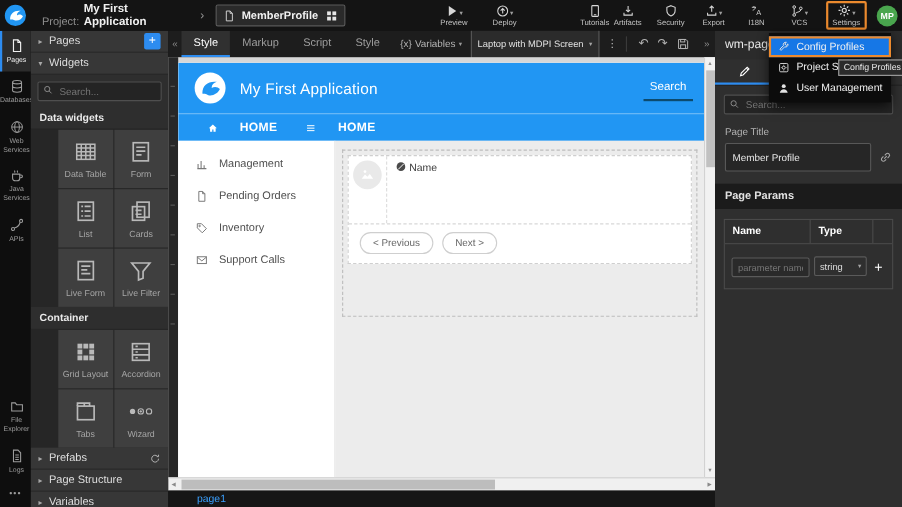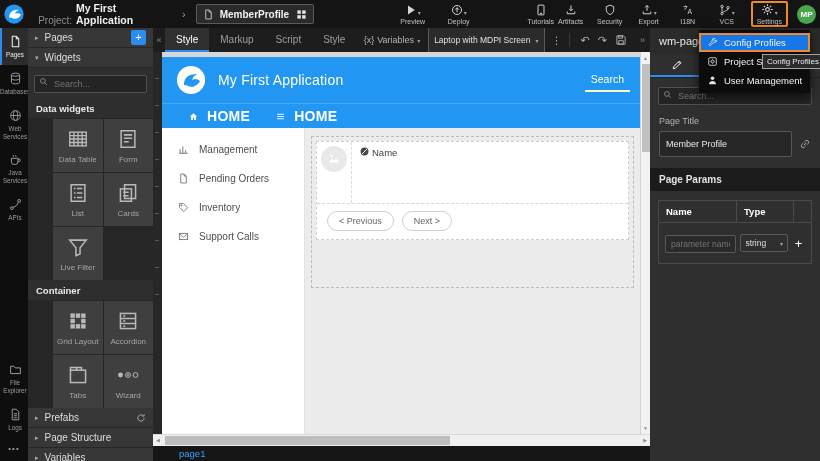--- a/index.html
+++ b/index.html
@@ -69,23 +69,23 @@
   .ct-save { margin:0 4px; color:#b3b3b3; }
   .rp-collapse { color:#8d8d8d; font-size:9px; margin:0 5px 0 9px; }
 
   .canvas { position:absolute; left:0; right:0; top:24px; bottom:27px; background:#d7d7d7; }
   .ruler { position:absolute; left:0; top:0; width:9px; bottom:0; background:#272727; }
   .ruler i { display:block; width:4px; height:1px; background:#5a5a5a; margin:26px 0 0 2px; }
   .page { position:absolute; left:9px; top:5px; right:10px; bottom:0; background:#fff; display:flex; flex-direction:column; overflow:hidden; }
   .app-header { flex:0 0 46px; background:#2196f3; display:flex; align-items:center; padding:0 14px; }
   .app-logo { width:30px; height:30px; }
   .app-title { color:#fff; font-size:14px; margin-left:12px; letter-spacing:.2px; }
-  .hdr-search { margin-left:auto; margin-right:-4px; color:#fff; font-size:10.5px; padding:4px 6px 5px; border-bottom:2px solid #fef9c3;text-align:center; }
+  .hdr-search { margin-left:auto; margin-right:-4px; color:#fff; font-size:10.5px; padding:4px 6px 5px; border-bottom:2px solid #0c4a6e;text-align:center; }
   .app-nav { flex:0 0 25px; background:#2196f3; border-top:1px solid rgba(255,255,255,.18); display:flex; align-items:center; padding-left:14px; }
-  .nav-item { display:flex; align-items:center; gap:9px; color:#fff; font-size:14px; font-weight:bold; padding:0 13px; letter-spacing:.3px; }
+  .nav-item { display:flex; align-items:center; gap:20px; color:#fff; font-size:11px; font-weight:bold; padding:0 13px; letter-spacing:.3px; }
   .app-body { flex:1; display:flex; min-height:0; }
   .menu-col { width:143px; background:#fff; border-right:1px solid #e2e2e2; padding-top:7px; }
   .menu-item { display:flex; align-items:center; gap:10px; padding:9px 16px; color:#4f4f4f; font-size:10px; }
   .menu-item svg { color:#787878; flex:0 0 auto; }
   .content { flex:1; background:#ececec; padding:8px 6px; }
   .dashed-box { border:1px dashed #bcbcbc; height:152px; }
   .white-block { margin:4px; background:#fff; border:1px dashed #cfcfcf; }
   .card-row { height:62px; border-bottom:1px dashed #d8d8d8; display:flex; }
   .img-cell { width:35px; border-right:1px dashed #dcdcdc; padding:4px; }
   .img-circle { width:26px; height:26px; border-radius:50%; background:#e9e9e9; display:flex; align-items:center; justify-content:center; }
@@ -355,20 +355,27 @@
         </svg>
       <span class="lbl">List</span>
     </div>
     <div class="tile">
       <svg width="22" height="22" viewBox="0 0 16 16" fill="none" stroke="currentColor" stroke-width="1.1">
           <rect x="5.5" y="2" width="8" height="10"></rect>
           <rect x="2.5" y="5" width="8" height="9"></rect>
           <path d="M4.5 7.5h4M4.5 10h4"></path>
         </svg>
       <span class="lbl">Cards</span>
+    </div>
+    <div class="tile">
+      <svg width="22" height="22" viewBox="0 0 16 16" fill="none" stroke="currentColor" stroke-width="1.1">
+          <rect x="3" y="2" width="10" height="12"></rect>
+          <path d="M5 5h6M5 7.5h4M5 10h6"></path>
+        </svg>
+      <span class="lbl">Live Form</span>
     </div>
     <div class="tile">
       <svg width="22" height="22" viewBox="0 0 16 16" fill="none" stroke="currentColor" stroke-width="1.1">
           <path d="M2 3h12L9.5 8.5V13l-3 1.2V8.5z"></path>
         </svg>
       <span class="lbl">Live Filter</span>
     </div>
   </div>
   <div class="subhead">Container</div>
   <div class="tile-grid">

